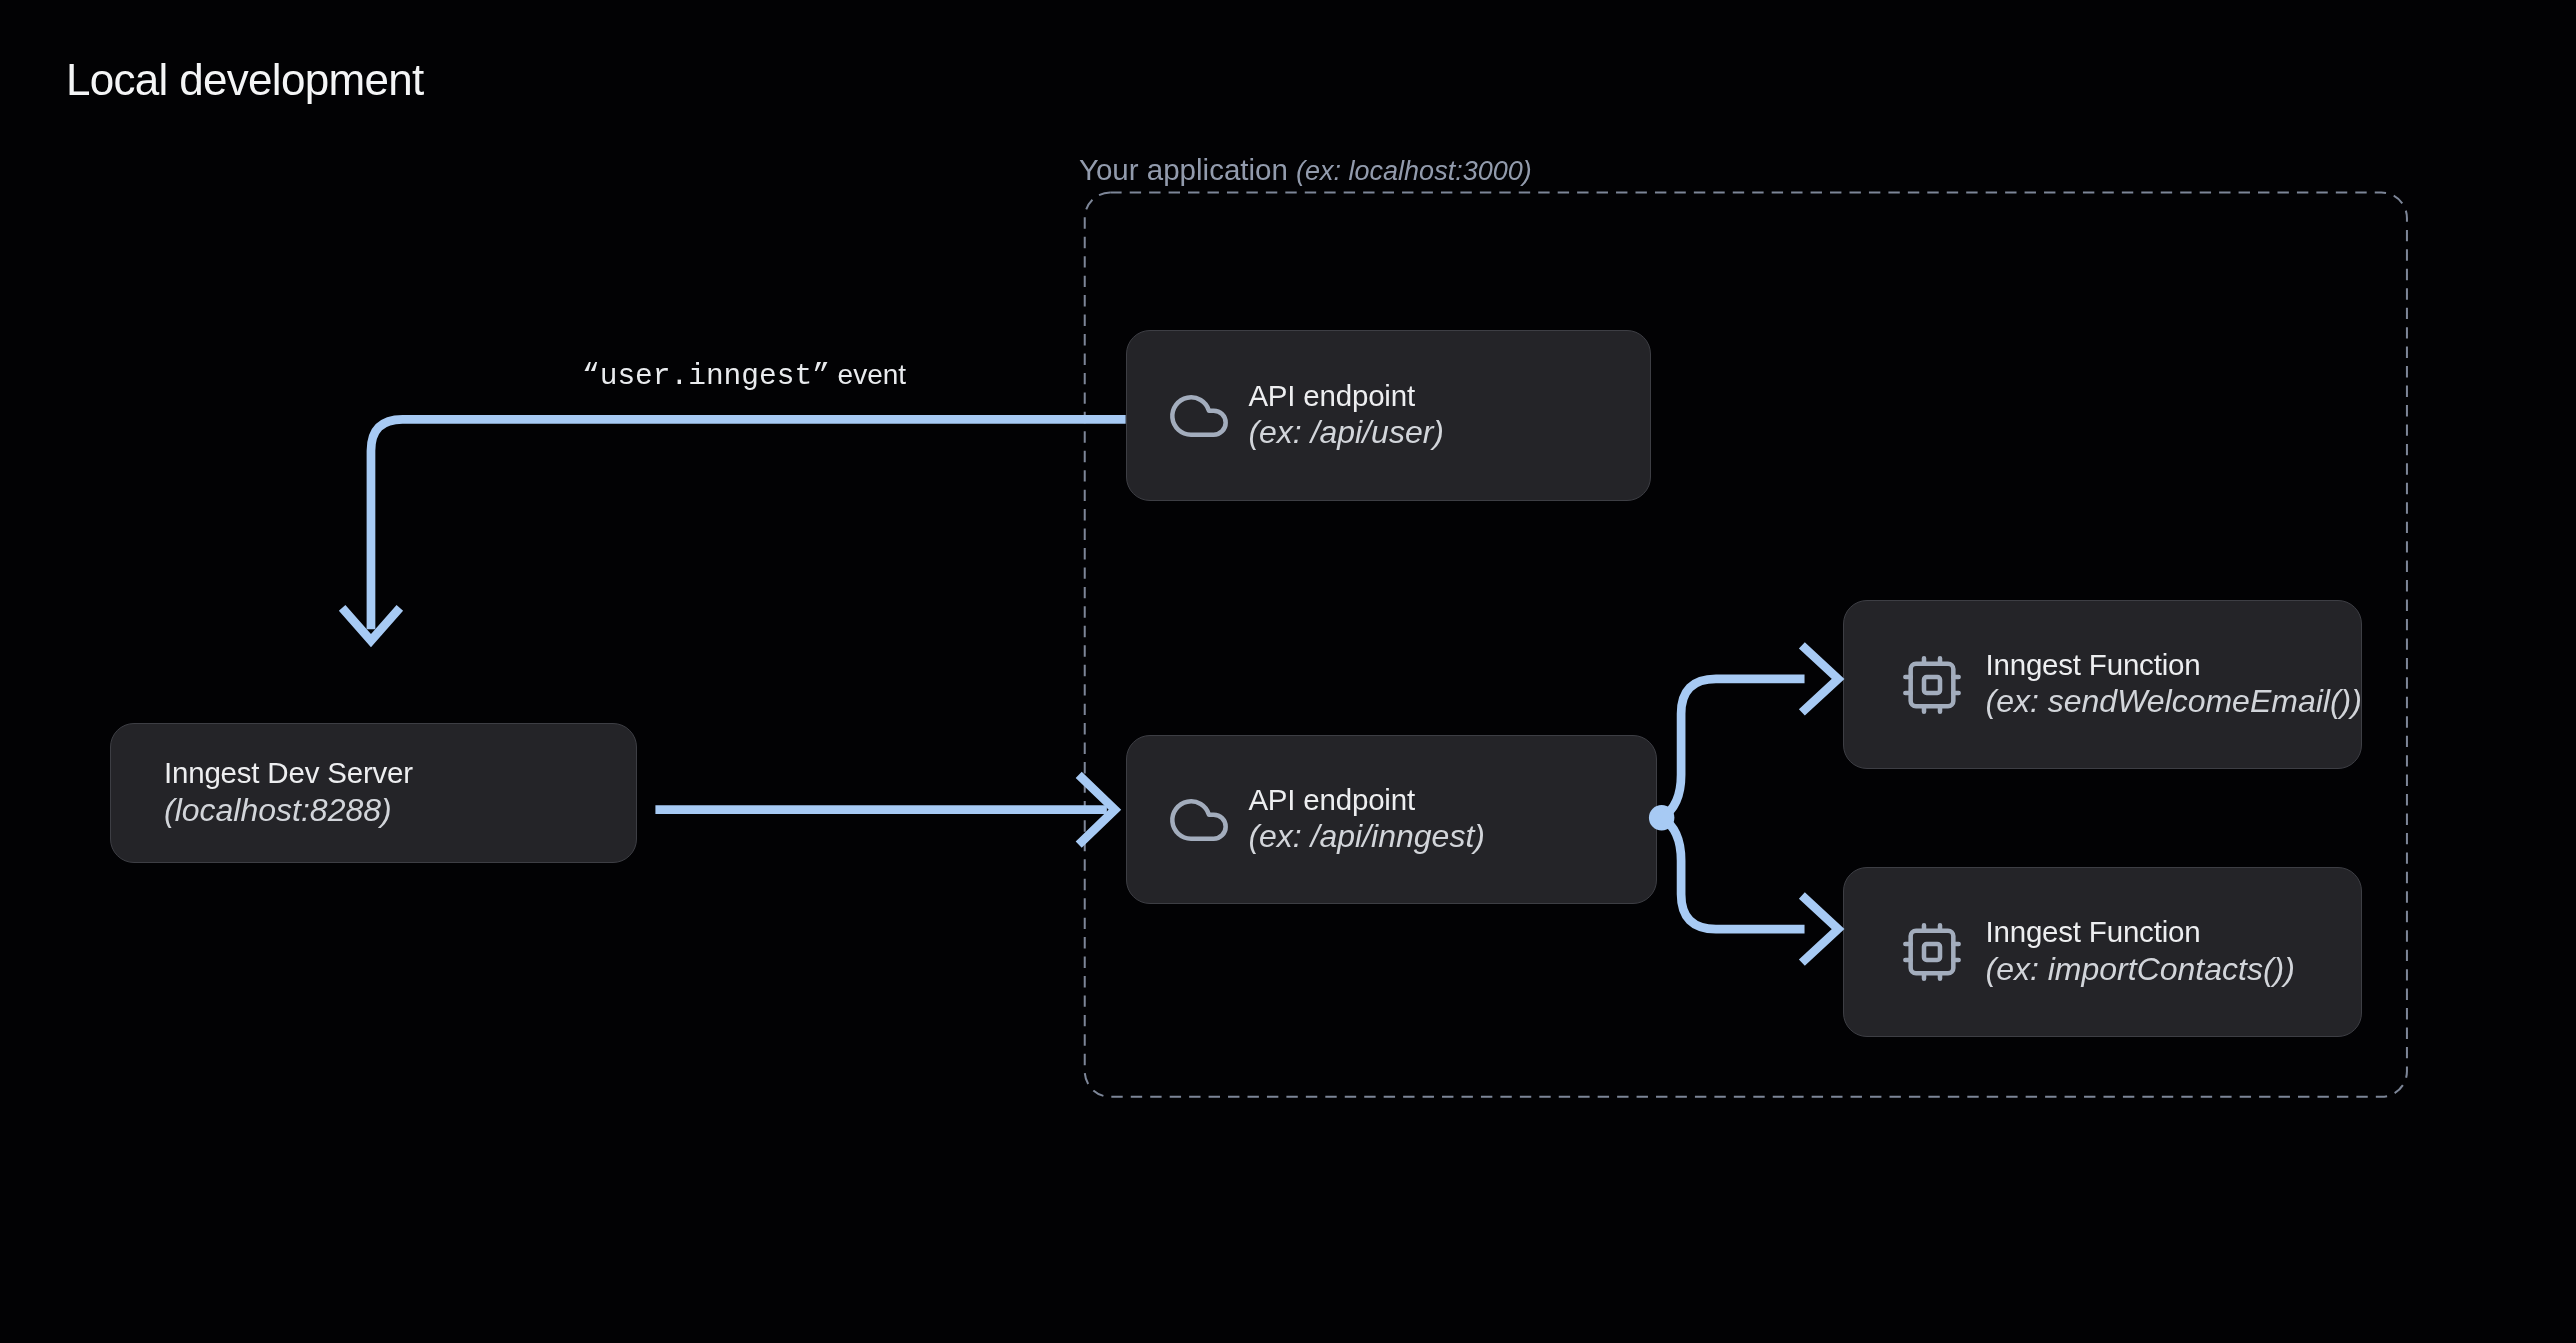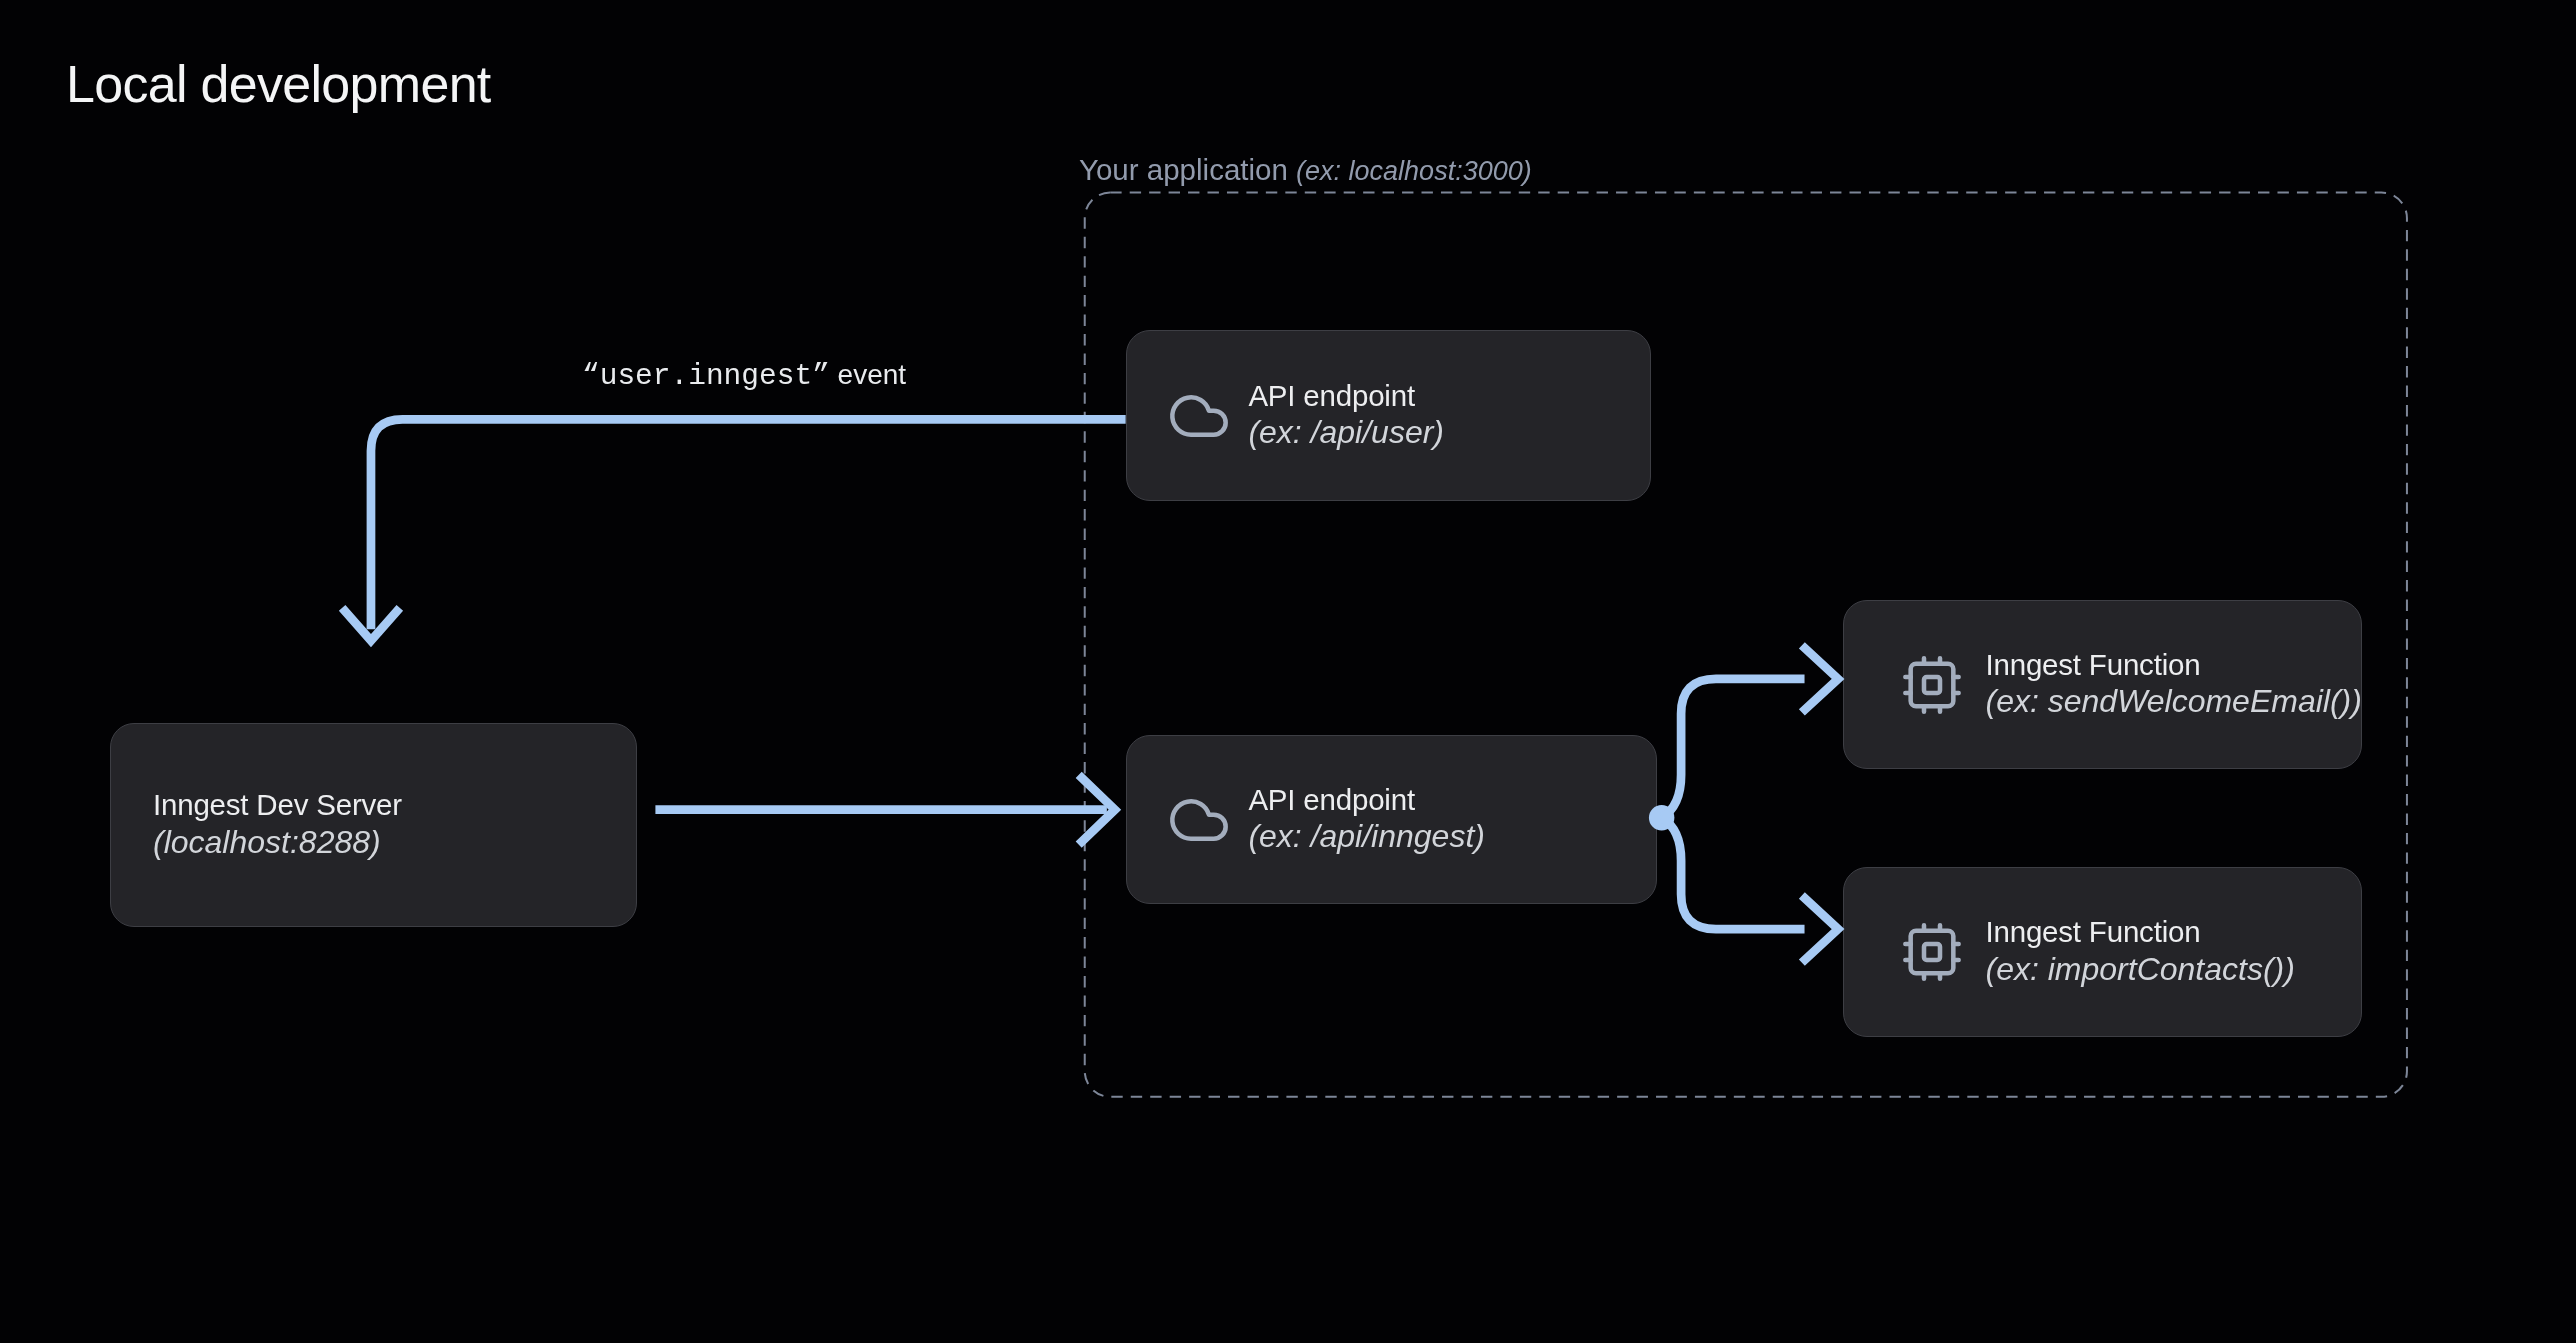--- a/index.html
+++ b/index.html
@@ -17,21 +17,21 @@
   body{
     width:2576px;height:1343px;
     background:var(--background);
     font-family:"Liberation Sans","DejaVu Sans",sans-serif;
     position:relative;overflow:hidden;
   }
   .canvas{position:absolute;inset:0;}
 
   .page-title{
     position:absolute;left:66px;top:58px;margin:0;
-    font-size:52px;font-weight:400;letter-spacing:-0.7px;
+    font-size:44px;font-weight:400;letter-spacing:-0.7px;
     color:#f4f5f6;line-height:1;
   }
 
   .app-label{
     position:absolute;left:1079px;top:155px;
     font-size:29.5px;color:var(--muted);line-height:1;white-space:nowrap;
   }
   .app-label .ex{font-style:italic;font-size:27px;}
 
   .node{
@@ -51,21 +51,21 @@
   .node-title{
     font-size:29.5px;color:var(--text-primary);
     letter-spacing:-0.2px;line-height:1.15;white-space:nowrap;
   }
   .node-subtitle{
     font-size:32px;font-style:italic;color:var(--text-secondary);
     line-height:1.25;margin-top:0;white-space:nowrap;
   }
 
   #api-user   {left:1126px;top:330px; width:525px;height:171px;padding-left:40px;gap:17.4px;}
-  #dev-server {left:110px; top:723px;width:527px;height:204px;padding-left:42px;}
+  #dev-server {left:110px; top:723px;width:527px;height:140px;padding-left:53px;}
   #api-inngest{left:1126px;top:735px;width:531px;height:169px;padding-left:40px;gap:17.4px;}
   #fn-welcome {left:1843px;top:600px; width:519px;height:169px;padding-left:56px;gap:21.5px;}
   #fn-import  {left:1843px;top:867px;width:519px;height:170px;padding-left:56px;gap:21.5px;}
 
   .edge-label{
     position:absolute;left:582px;top:361px;
     font-size:28px;color:#e9ebee;line-height:1;white-space:nowrap;
   }
   .edge-label .code{
     font-family:"Liberation Mono","DejaVu Sans Mono",monospace;

